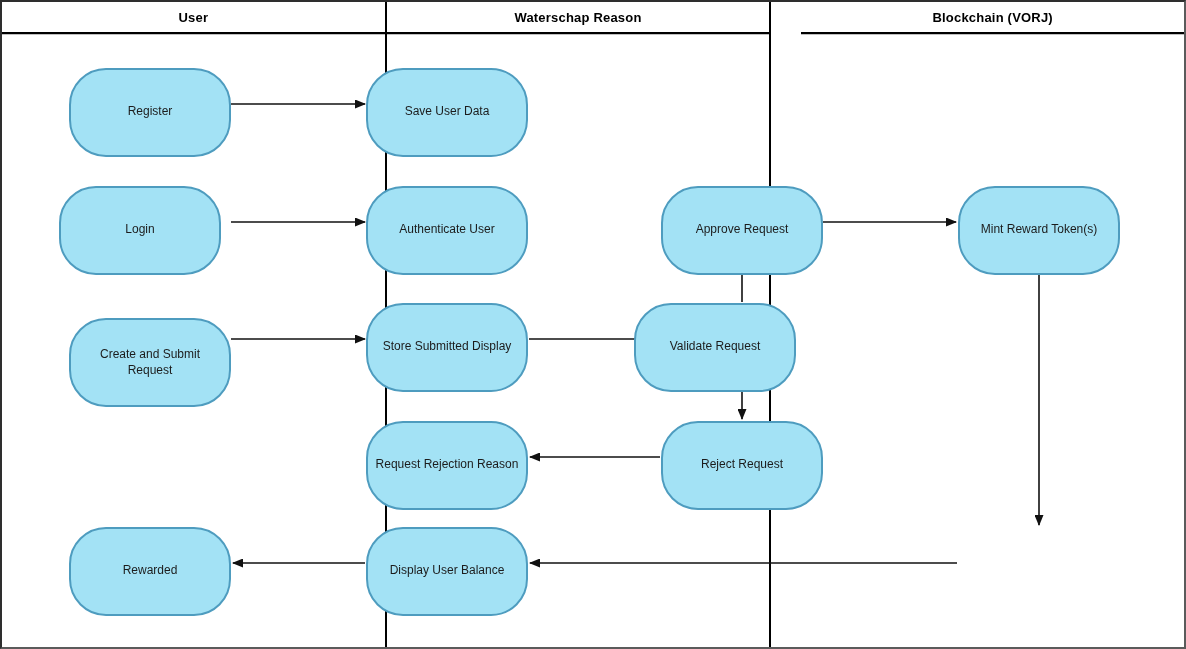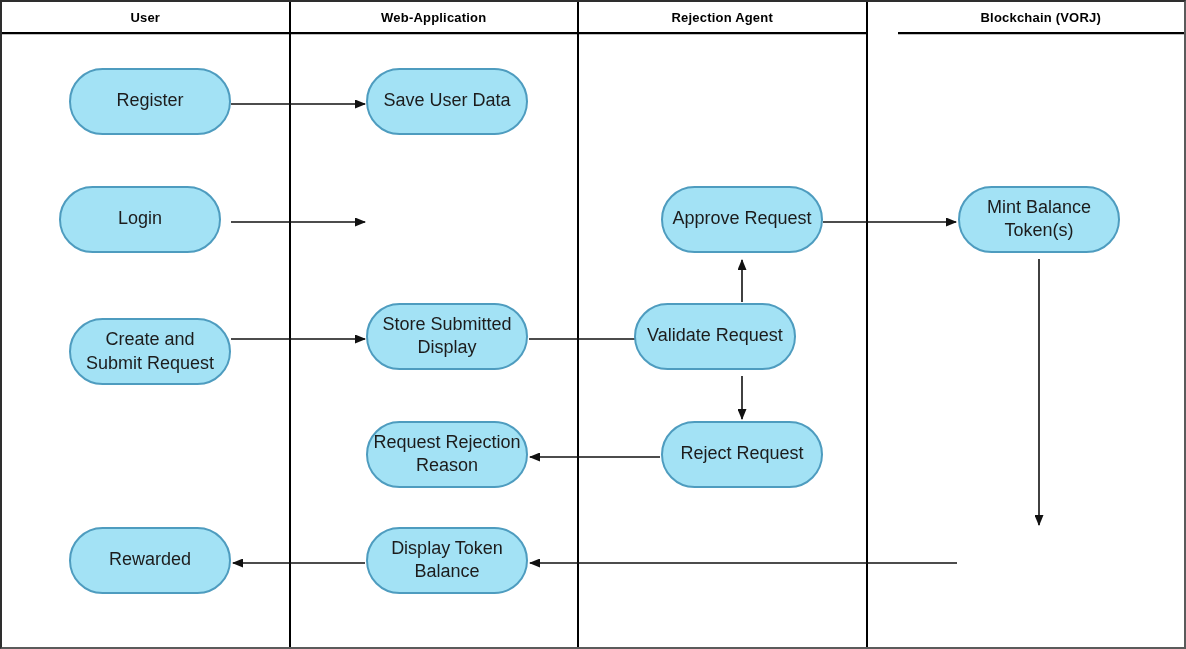--- a/index.html
+++ b/index.html
@@ -46,49 +46,46 @@
     pointer-events: none;
   }
   .edges line {
     stroke: var(--line, #111111);
     stroke-width: 1.6;
   }
   .arrowhead { fill: var(--line, #111111); }
   .node {
     position: absolute;
     width: 162px;
-    height: 67px;
+    height: 89px;
     box-sizing: border-box;
     background: var(--node-fill, #A3E2F5);
     border: 2px solid var(--node-border, #4E9CBF);
     border-radius: 37px;
     display: flex;
     align-items: center;
     justify-content: center;
     text-align: center;
-    font-size: 18px;
+    font-size: 12px;
     line-height: 1.3;
     color: var(--text, #1c1c1c);
     padding: 0 5px;
   }
 </style>
 </head>
 <body>
 
 <div class="diagram">
 
   <div class="lanes">
     <div class="lane">
       <div class="lane-header">User</div>
     </div>
     <div class="lane">
-      <div class="lane-header">Web-Application</div>
-    </div>
-    <div class="lane">
-      <div class="lane-header">Rejection Agent</div>
+      <div class="lane-header">Waterschap Reason</div>
     </div>
     <div class="lane">
       <div class="lane-header">Blockchain (VORJ)</div>
     </div>
   </div>
 
   <svg class="edges" width="1186" height="649" viewBox="0 0 1186 649" xmlns="http://www.w3.org/2000/svg">
     <defs>
       <marker id="arrow" markerUnits="userSpaceOnUse" markerWidth="11" markerHeight="9" refX="10" refY="4.5" orient="auto">
         <path class="arrowhead" d="M0,0 L11,4.5 L0,9 Z"></path>
@@ -103,23 +100,24 @@
     <line x1="821" y1="220" x2="954" y2="220" marker-end="url(#arrow)"></line>
     <line x1="658" y1="455" x2="528" y2="455" marker-end="url(#arrow)"></line>
     <line x1="1037" y1="257" x2="1037" y2="523" marker-end="url(#arrow)"></line>
     <line x1="955" y1="561" x2="528" y2="561" marker-end="url(#arrow)"></line>
     <line x1="363" y1="561" x2="231" y2="561" marker-end="url(#arrow)"></line>
   </svg>
 
   <div class="node" style="left:67px;  top:65.5px">Register</div>
   <div class="node" style="left:364px; top:65.5px">Save User Data</div>
   <div class="node" style="left:57px;  top:183.5px">Login</div>
+  <div class="node" style="left:364px; top:183.5px">Authenticate User</div>
   <div class="node" style="left:659px; top:183.5px">Approve Request</div>
-  <div class="node" style="left:956px; top:183.5px">Mint Balance Token(s)</div>
+  <div class="node" style="left:956px; top:183.5px">Mint Reward Token(s)</div>
   <div class="node" style="left:67px;  top:316px">Create and Submit Request</div>
   <div class="node" style="left:364px; top:300.5px">Store Submitted Display</div>
   <div class="node" style="left:632px; top:300.5px">Validate Request</div>
   <div class="node" style="left:364px; top:418.5px">Request Rejection Reason</div>
   <div class="node" style="left:659px; top:418.5px">Reject Request</div>
   <div class="node" style="left:67px;  top:524.5px">Rewarded</div>
-  <div class="node" style="left:364px; top:524.5px">Display Token Balance</div>
+  <div class="node" style="left:364px; top:524.5px">Display User Balance</div>
 
 </div>
 
 </body></html>

